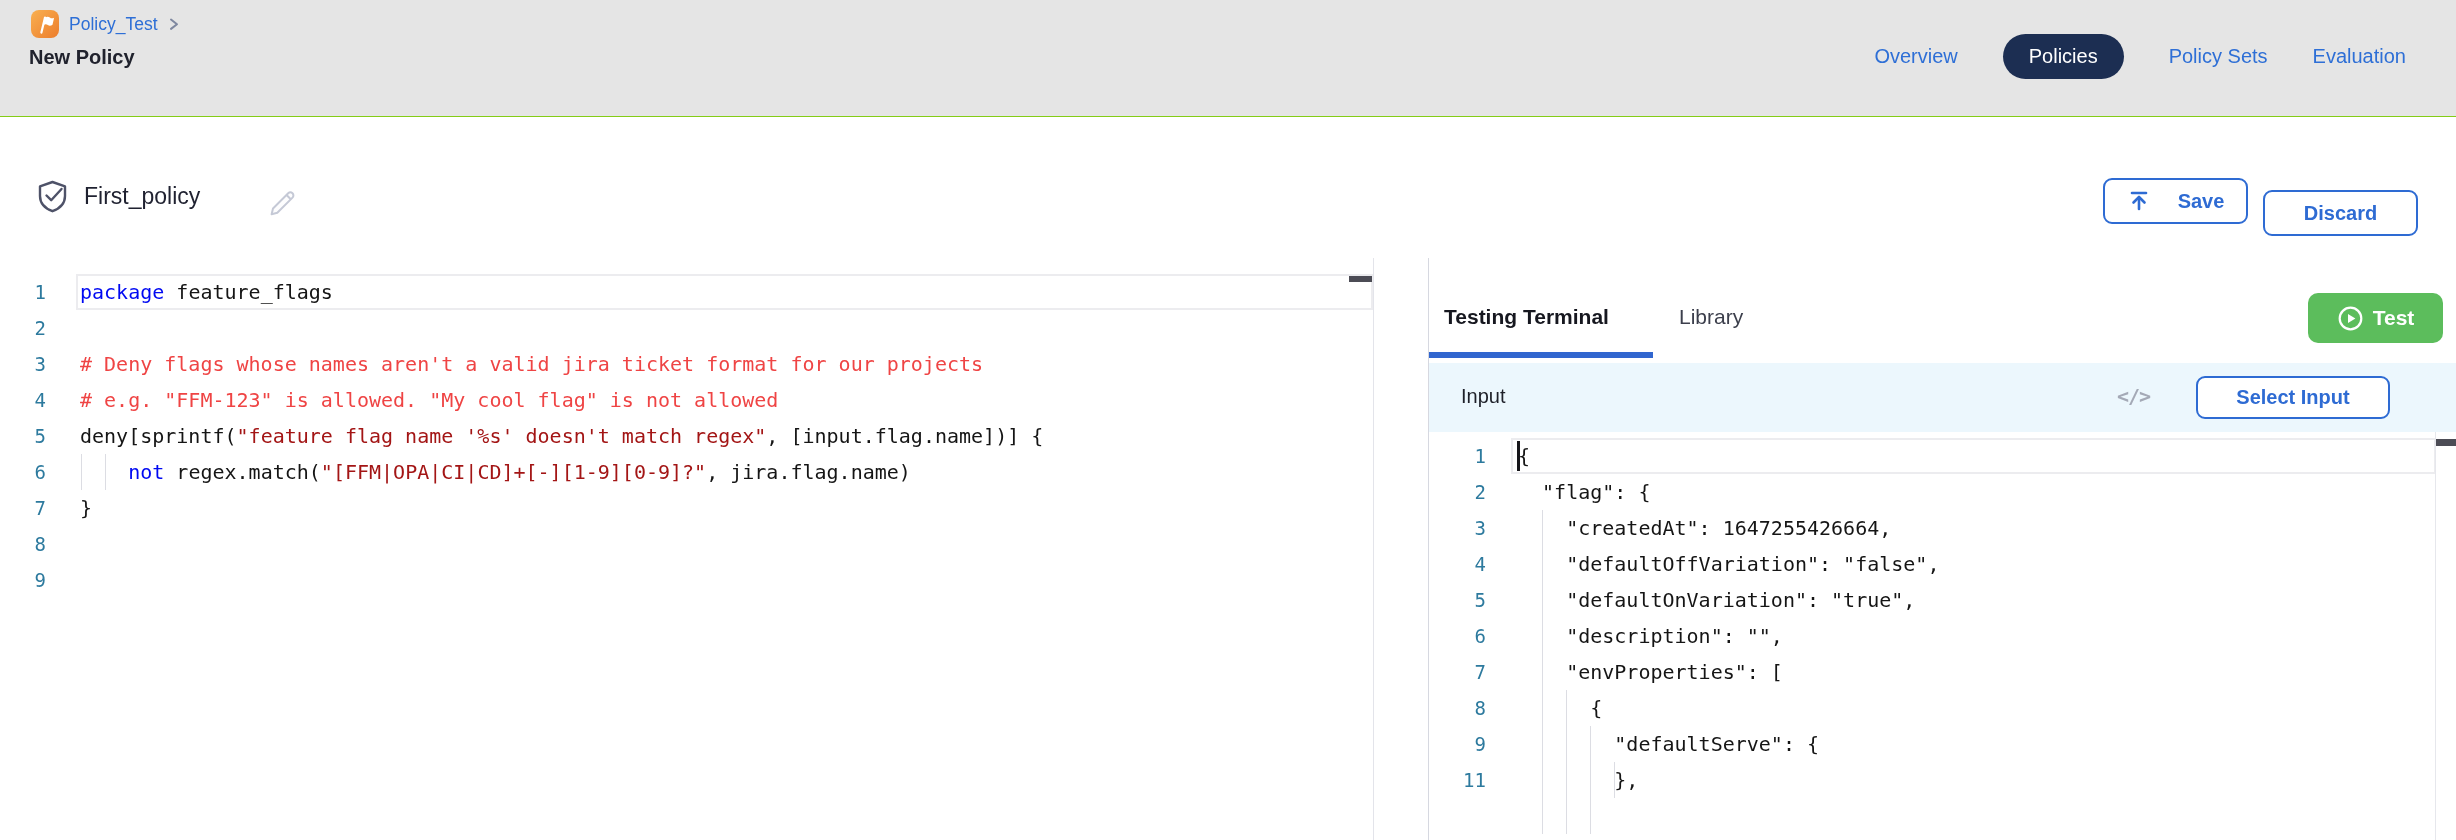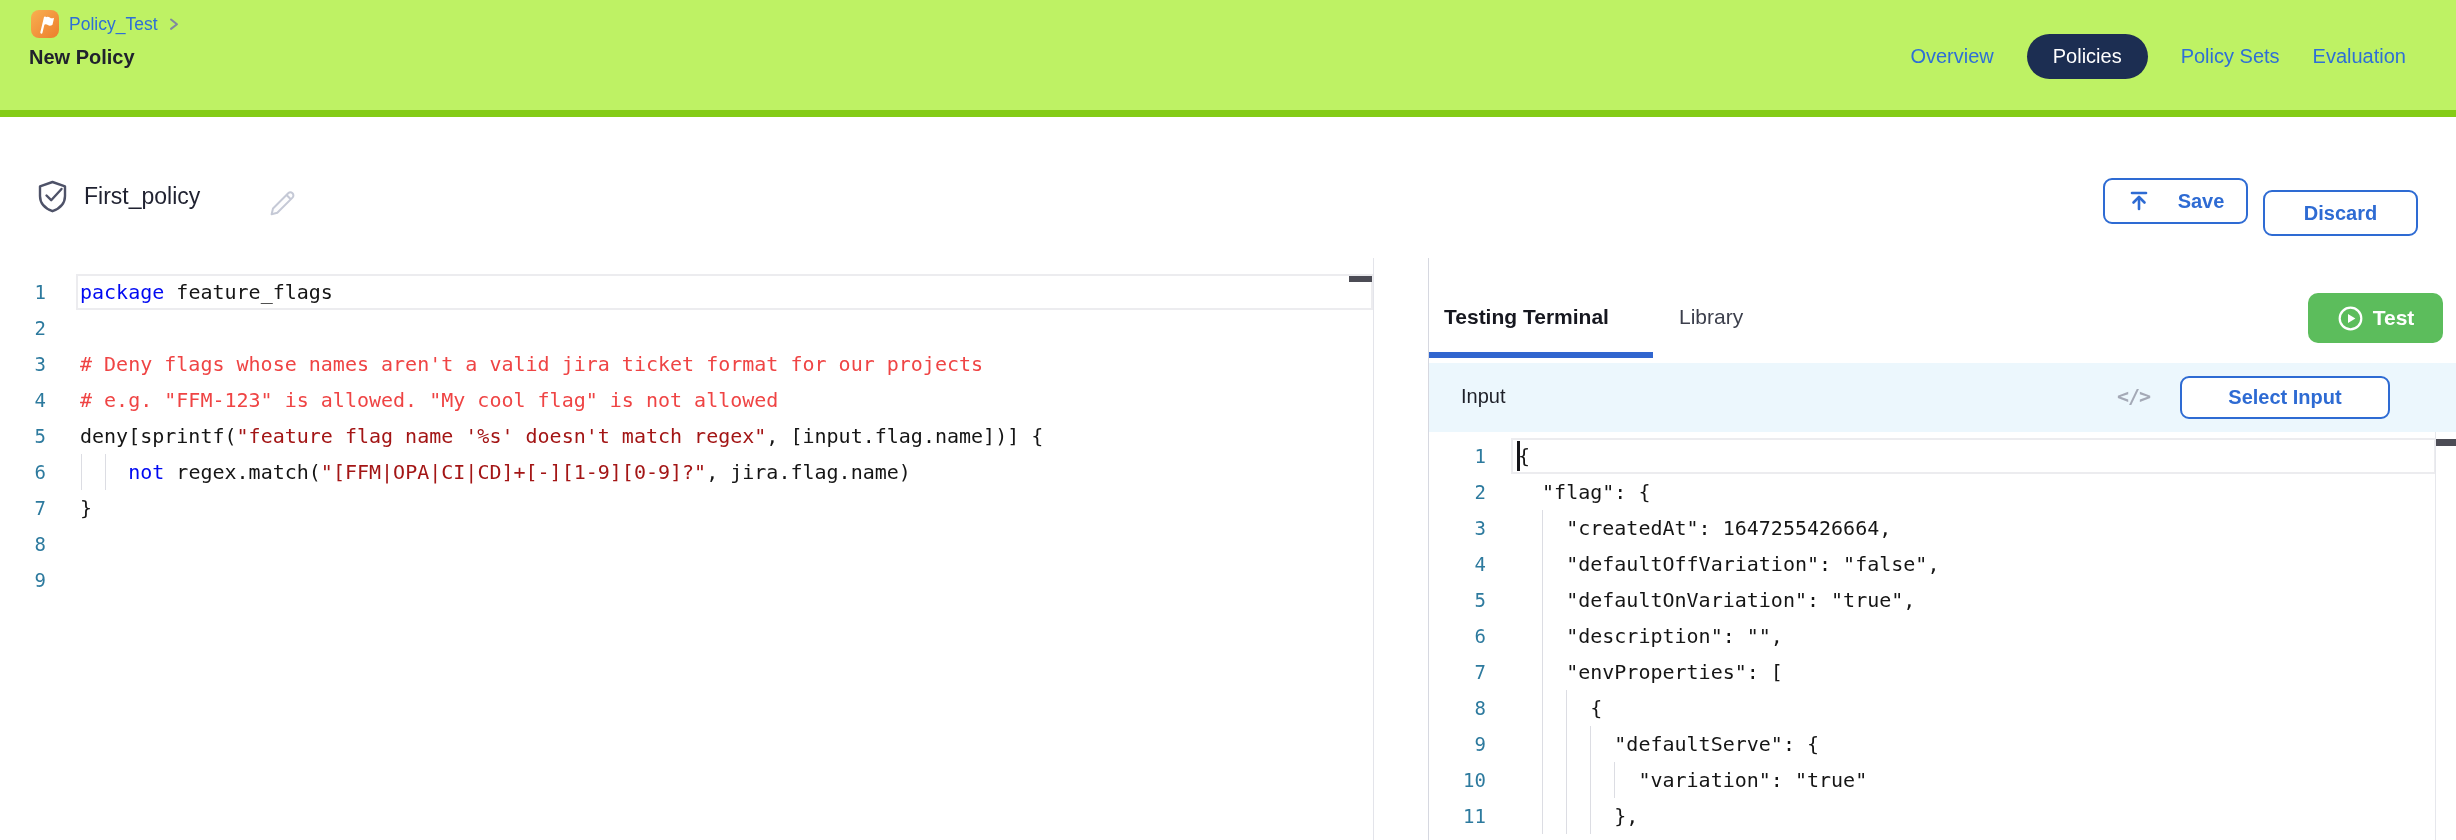--- a/index.html
+++ b/index.html
@@ -4,28 +4,28 @@
 <style>
   * { margin:0; padding:0; box-sizing:border-box; }
   html,body { width:2456px; height:840px; }
   body {
     position:relative; overflow:hidden; background:#ffffff;
     font-family:"Liberation Sans", sans-serif; color:#20222d;
   }
 
   
   .page-header { position:absolute; left:0; top:0; right:0; height:117px;
-    border-bottom:7px solid #84cc16; background:#bef264; }
+    border-bottom:1px solid #84cc16; background:#e5e5e5; }
   .breadcrumb { position:absolute; left:30px; top:8px; height:32px;
     display:flex; align-items:center; gap:9px; font-size:17.5px; }
   .bc-link { color:#2e6fd6; cursor:pointer; }
   .page-title { position:absolute; left:29px; top:46px; font-size:20px;
     font-weight:700; color:#20222d; }
   .nav-tabs { position:absolute; right:50px; top:32px; height:48px;
-    display:flex; align-items:center; gap:33px; }
+    display:flex; align-items:center; gap:45px; }
   .nav-tab { font-size:20px; font-weight:500; color:#2e6fd6; cursor:pointer; white-space:nowrap; }
   .nav-tab.active { background:#1c2e52; color:#ffffff; padding:11px 26px;
     border-radius:26px; }
 
   
   .shield-icon { position:absolute; left:36px; top:179px; }
   .policy-name { position:absolute; left:84px; top:183px; font-size:23px;
     font-weight:400; color:#1f2130; }
   .pencil-icon { position:absolute; left:266px; top:184px; cursor:pointer; }
   .btn { display:flex; align-items:center; justify-content:center; gap:10px;
@@ -63,21 +63,21 @@
   .test-btn { position:absolute; right:13px; top:35px; width:135px; height:50px;
     border:none; border-radius:10px; background:#5cbd5c; color:#fff; font-size:21px;
     font-weight:700; font-family:inherit; display:flex; align-items:center;
     justify-content:center; gap:9px; cursor:pointer; }
 
   .input-bar { position:absolute; left:0; right:0; top:105px; height:69px;
     background:#ecf7fd; }
   .input-label { position:absolute; left:32px; top:22px; font-size:20px; color:#1e2029; }
   .code-toggle-icon { position:absolute; right:306px; top:21px; color:#a4a9b6;
     font-size:20px; font-weight:700; letter-spacing:-1px; cursor:pointer; }
-  .select-input-btn { position:absolute; right:66px; top:13px; width:210px; height:43px; }
+  .select-input-btn { position:absolute; right:66px; top:13px; width:194px; height:43px; }
 
   .json-editor { position:absolute; left:0; right:0; top:174px; bottom:0;
     background:#fff; overflow:hidden; }
   .je-lines { position:absolute; left:0; right:0; top:6px; }
   .json-editor .ln { width:77px; padding-right:20px; }
   .json-editor .lc { padding-left:12px; }
   .je-curline { position:absolute; left:82px; right:20px; top:6px; height:36px;
     border:2px solid #ececef; pointer-events:none; }
   .je-cursor { position:absolute; left:88px; top:9px; width:3px; height:30px;
     background:#15151a; }
@@ -260,24 +260,20 @@
         </div>
         <div class="code-line">
           <span class="ln">8</span>
           <span class="lc"><span class="tk-p">      {</span></span>
         </div>
         <div class="code-line">
           <span class="ln">9</span>
           <span class="lc"><span class="tk-p">        "defaultServe": {</span></span>
         </div>
         <div class="code-line">
-          <span class="ln">10</span>
-          <span class="lc"><span class="tk-p">          "variation": "true"</span></span>
-        </div>
-        <div class="code-line">
           <span class="ln">11</span>
           <span class="lc"><span class="tk-p">        },</span></span>
         </div>
       </div>
     <div class="je-cursor"></div>
     <div class="je-ruler"></div>
     <div class="je-marker"></div>
   </div>
 </div>
 

